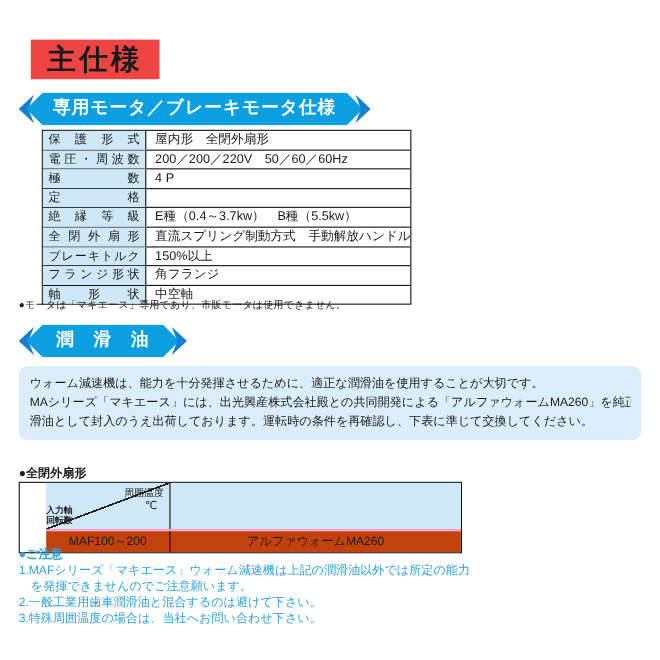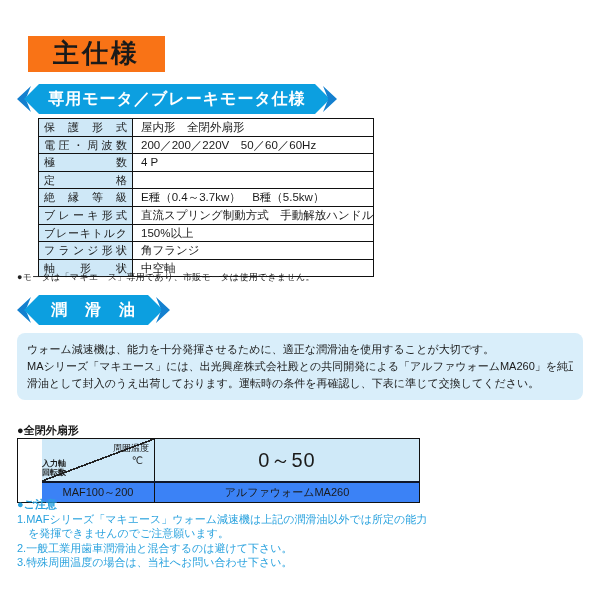--- a/index.html
+++ b/index.html
@@ -3,22 +3,22 @@
 <meta charset="utf-8">
 <style>
   html,body{margin:0;padding:0;background:#ffffff;}
   .page{
     position:relative;width:600px;height:600px;background:#ffffff;overflow:hidden;
     font-family:"Liberation Sans","DejaVu Sans",sans-serif;color:#1a1a1a;
   }
   
   .page-title{
     position:absolute;left:28px;top:36px;height:36px;line-height:36px;
-    background:#f97316;padding:0 25px;font-size:26px;font-weight:bold;
-    letter-spacing:3px;color:#1a1a1a;font-family:Liberation Serif, serif;
+    background:#ef4444;padding:0 15px;font-size:26px;font-weight:bold;
+    letter-spacing:3px;color:#1a1a1a;
   }
   
   .banner{position:absolute;height:30px;}
   .banner-body{
     position:absolute;left:7px;right:7px;top:0;bottom:0;background:#0c9fe0;
     clip-path:polygon(15px 0, calc(100% - 15px) 0, 100% 50%, calc(100% - 15px) 100%, 15px 100%, 0 50%);
   }
   .banner-tip-left{
     position:absolute;left:0;top:2px;bottom:2px;width:14px;background:#1480cf;
     clip-path:polygon(100% 0, 0 50%, 100% 100%, 62% 50%);
@@ -66,21 +66,21 @@
   .oil-corner{
     position:relative;width:113px;box-sizing:border-box;border-right:1px solid #111;
     background-image:linear-gradient(to bottom right,
       transparent calc(50% - 0.8px), #222 calc(50% - 0.8px),
       #222 calc(50% + 0.8px), transparent calc(50% + 0.8px));
   }
   .corner-top{position:absolute;top:3px;right:5px;font-size:9px;}
   .corner-unit{position:absolute;top:16px;right:11px;font-size:10px;}
   .corner-bottom{position:absolute;bottom:3px;left:0;font-size:8px;line-height:1.2;font-weight:bold;}
   .oil-temp{flex:1;text-align:center;line-height:42px;font-size:20px;letter-spacing:1px;}
-  .oil-data{display:flex;height:19px;border-top:2px solid #0f172a;background:#3b82f6;}
+  .oil-data{display:flex;height:19px;border-top:2px solid #f9a8d4;background:#c2410c;}
   .oil-model{width:113px;box-sizing:border-box;border-right:1px solid #111;text-align:center;line-height:18px;font-size:11px;}
   .oil-name{flex:1;text-align:center;line-height:18px;font-size:11px;}
   
   .notes{position:absolute;left:17px;top:497px;color:#2aa2de;font-size:11px;line-height:14.5px;}
   .notes .note-line{white-space:pre;}
   .notes .note-heading{font-weight:bold;}
 </style>
 </head>
 <body>
 
@@ -109,21 +109,21 @@
       <div class="spec-value">4 P</div>
     </div>
     <div class="spec-row">
       <div class="spec-label">定格</div>
     </div>
     <div class="spec-row">
       <div class="spec-label">絶縁等級</div>
       <div class="spec-value">E種（0.4～3.7kw）　B種（5.5kw）</div>
     </div>
     <div class="spec-row">
-      <div class="spec-label">ブレーキ形式</div>
+      <div class="spec-label">全閉外扇形</div>
       <div class="spec-value">直流スプリング制動方式　手動解放ハンドル付</div>
     </div>
     <div class="spec-row">
       <div class="spec-label">ブレーキトルク</div>
       <div class="spec-value">150%以上</div>
     </div>
     <div class="spec-row">
       <div class="spec-label">フランジ形状</div>
       <div class="spec-value">角フランジ</div>
     </div>
@@ -153,21 +153,20 @@
   <div class="oil-table">
     <div class="oil-header">
       <div class="oil-corner">
         <div class="corner-top">周囲温度</div>
         <div class="corner-unit">℃</div>
         <div class="corner-bottom">
           <div>入力軸</div>
           <div>回転数</div>
         </div>
       </div>
-      <div class="oil-temp">0～50</div>
     </div>
     <div class="oil-data">
       <div class="oil-model">MAF100～200</div>
       <div class="oil-name">アルファウォームMA260</div>
     </div>
   </div>
 
   <div class="notes">
     <div class="note-line note-heading">●ご注意</div>
     <div class="note-line">1.MAFシリーズ「マキエース」ウォーム減速機は上記の潤滑油以外では所定の能力</div>

